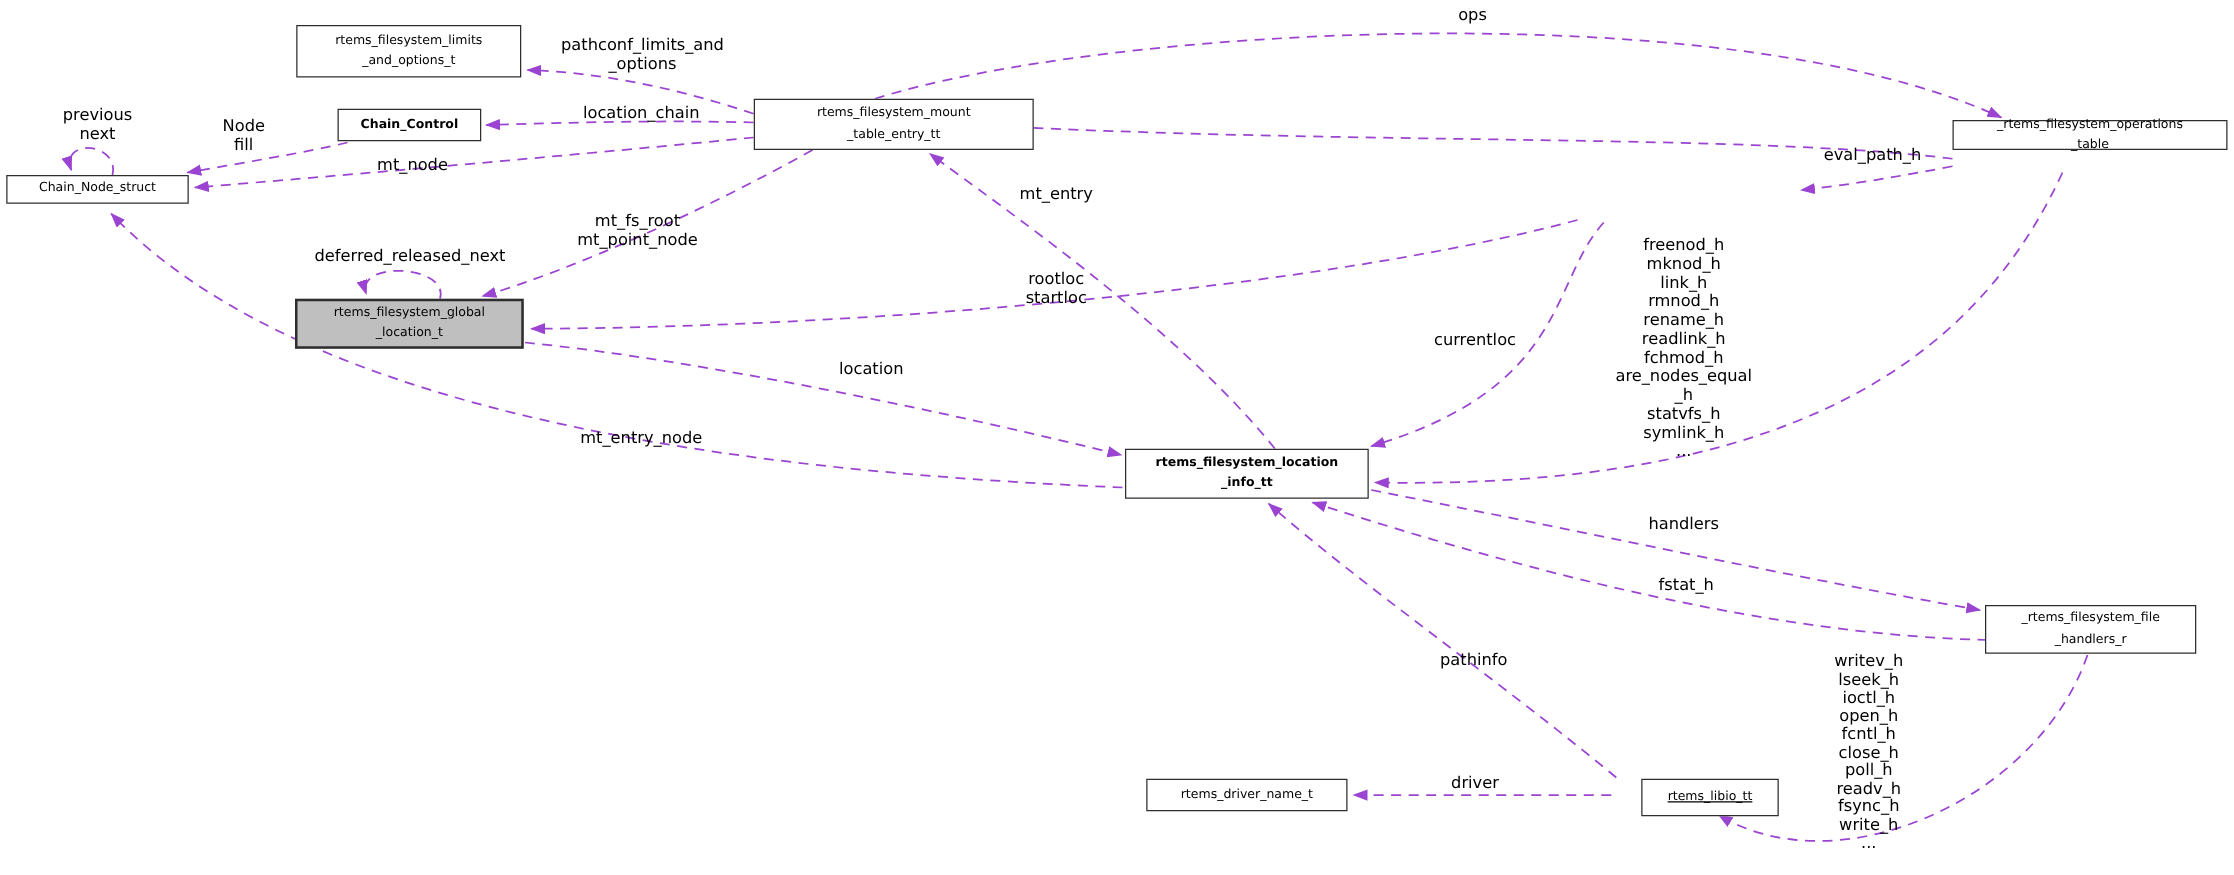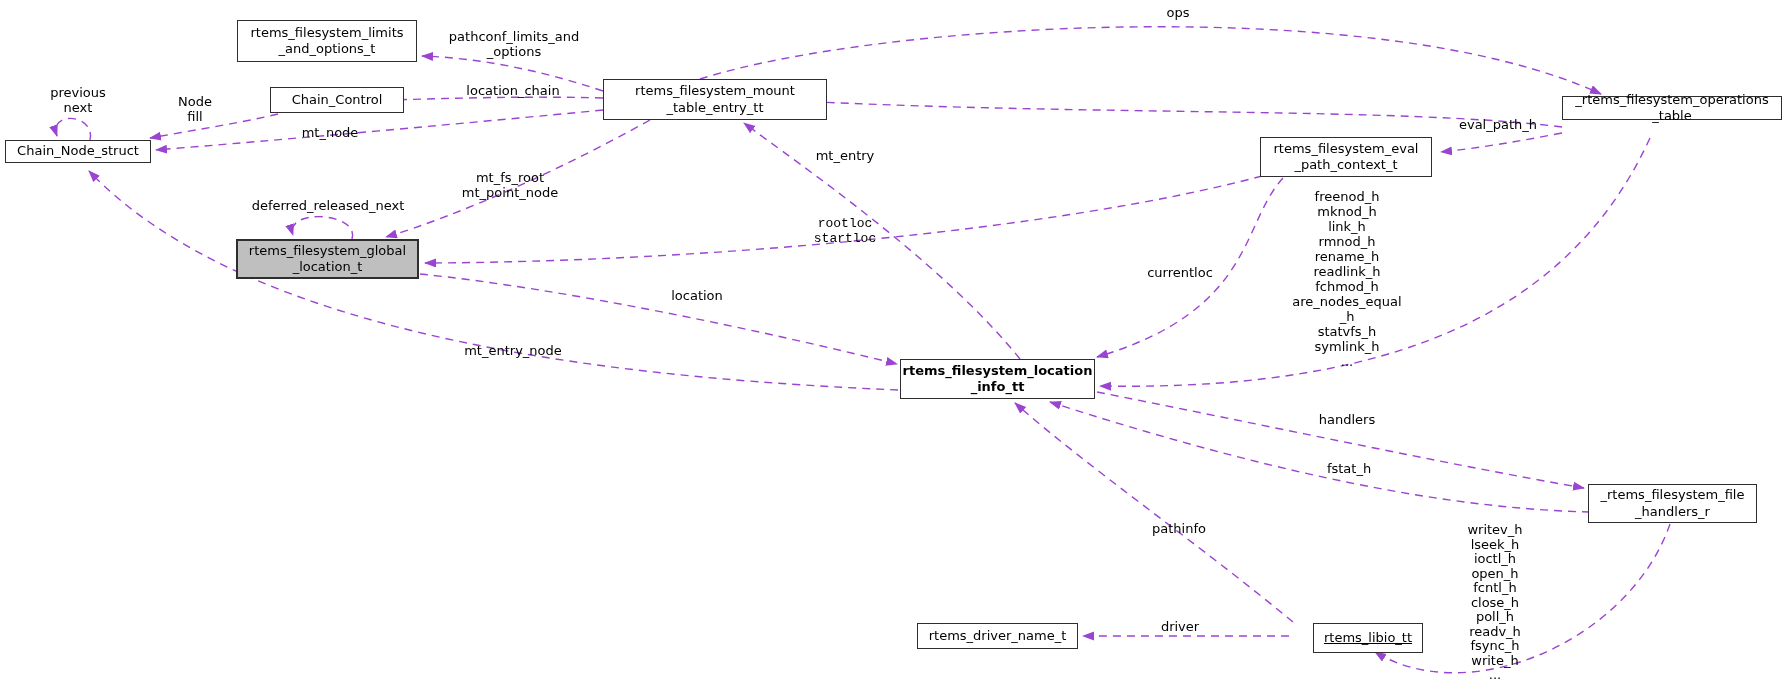--- a/index.html
+++ b/index.html
@@ -10,21 +10,21 @@
     color:#000;
   }
   #stage{position:absolute;left:0;top:0;width:1787px;height:700px;}
   svg.edges{position:absolute;left:0;top:0;}
   .node{
     position:absolute;
     background:#ffffff;
     border:1.4px solid #2e2e2e;
     display:flex;align-items:center;justify-content:center;
     text-align:center;
-    font-size:13px;line-height:16.5px;
+    font-size:10px;line-height:16.5px;
     white-space:pre-line;
     box-sizing:border-box;
     cursor:pointer;
   }
   .node.highlight{
     background:#bfbfbf;
     border-width:2px;
   }
   .elabel{
     position:absolute;
@@ -71,30 +71,28 @@
       <path d="M 1670 524 C 1630 640, 1470 710, 1375 652" marker-end="url(#arr)"></path>
       <path d="M 1289 636 C 1220 636, 1150 636, 1083 636" marker-end="url(#arr)"></path>
     </g>
   </svg>
 
   <div class="node" style="left:5px;top:140px;width:146px;height:23px;">Chain_Node_struct</div>
 
   <div class="node" style="left:237px;top:20px;width:180px;height:42px;">rtems_filesystem_limits
 _and_options_t</div>
 
-  <div class="node" style="left:270px;top:87px;width:134px;height:26px;">Chain_Control</div>
+  <div class="node" style="left:270px;top:87px;width:115px;height:26px;font-weight:bold;">Chain_Control</div>
 
   <div class="node" style="left:603px;top:79px;width:224px;height:41px;">rtems_filesystem_mount
 _table_entry_tt</div>
 
   <div class="node highlight" style="left:236px;top:239px;width:183px;height:40px;">rtems_filesystem_global
 _location_t</div>
 
-  <div class="node" style="left:1260px;top:137px;width:172px;height:40px;">rtems_filesystem_eval
-_path_context_t</div>
 
   <div class="node" style="left:1562px;top:96px;width:220px;height:24px;">_rtems_filesystem_operations
 _table</div>
 
   <div class="node" style="left:900px;top:359px;width:195px;height:40px;font-weight:bold;">rtems_filesystem_location
 _info_tt</div>
 
   <div class="node" style="left:1588px;top:484px;width:169px;height:39px;">_rtems_filesystem_file
 _handlers_r</div>
 
@@ -115,21 +113,21 @@
 
   <div class="elabel" style="left:330px;top:125px;">mt_node</div>
 
   <div class="elabel" style="left:510px;top:170px;">mt_fs_root
 mt_point_node</div>
 
   <div class="elabel" style="left:328px;top:198px;">deferred_released_next</div>
 
   <div class="elabel" style="left:845px;top:148px;">mt_entry</div>
 
-  <div class="elabel" style="left:845px;top:216px;font-family:Liberation Mono, monospace;">rootloc
+  <div class="elabel" style="left:845px;top:216px;">rootloc
 startloc</div>
 
   <div class="elabel" style="left:697px;top:288px;">location</div>
 
   <div class="elabel" style="left:513px;top:343px;">mt_entry_node</div>
 
   <div class="elabel" style="left:1178px;top:5px;">ops</div>
 
 
   <div class="elabel" style="left:1498px;top:117px;">eval_path_h</div>

